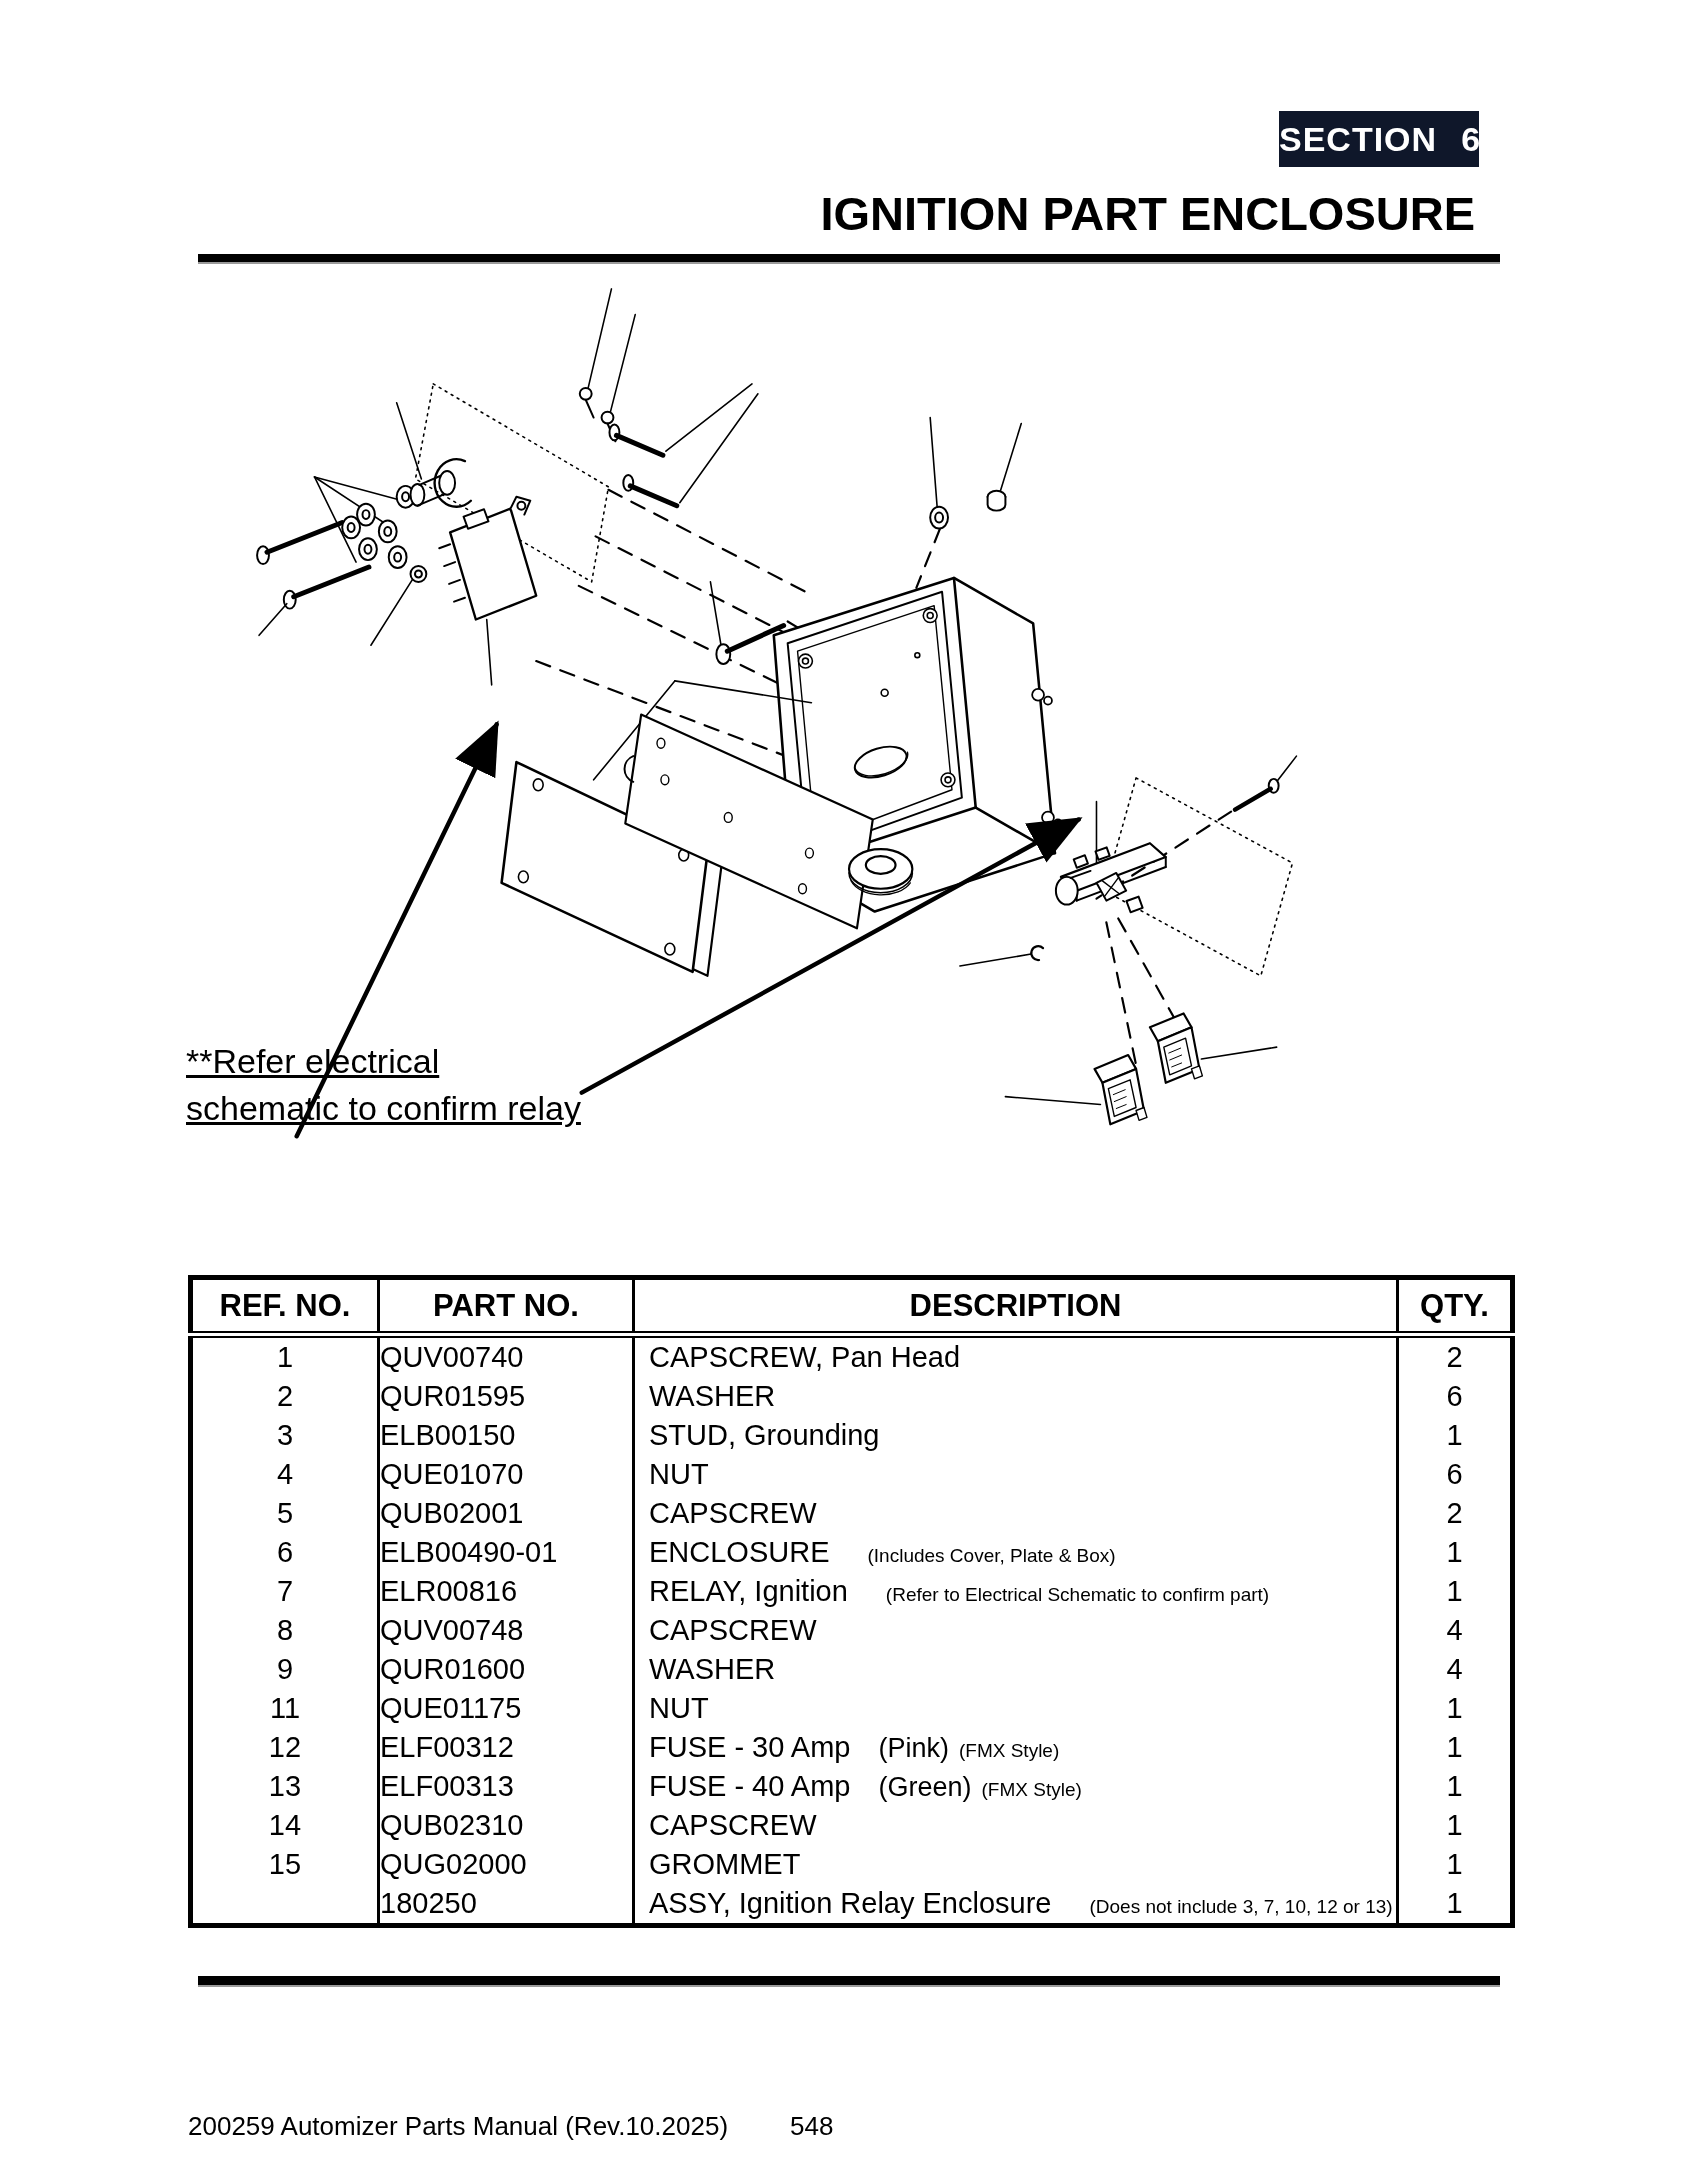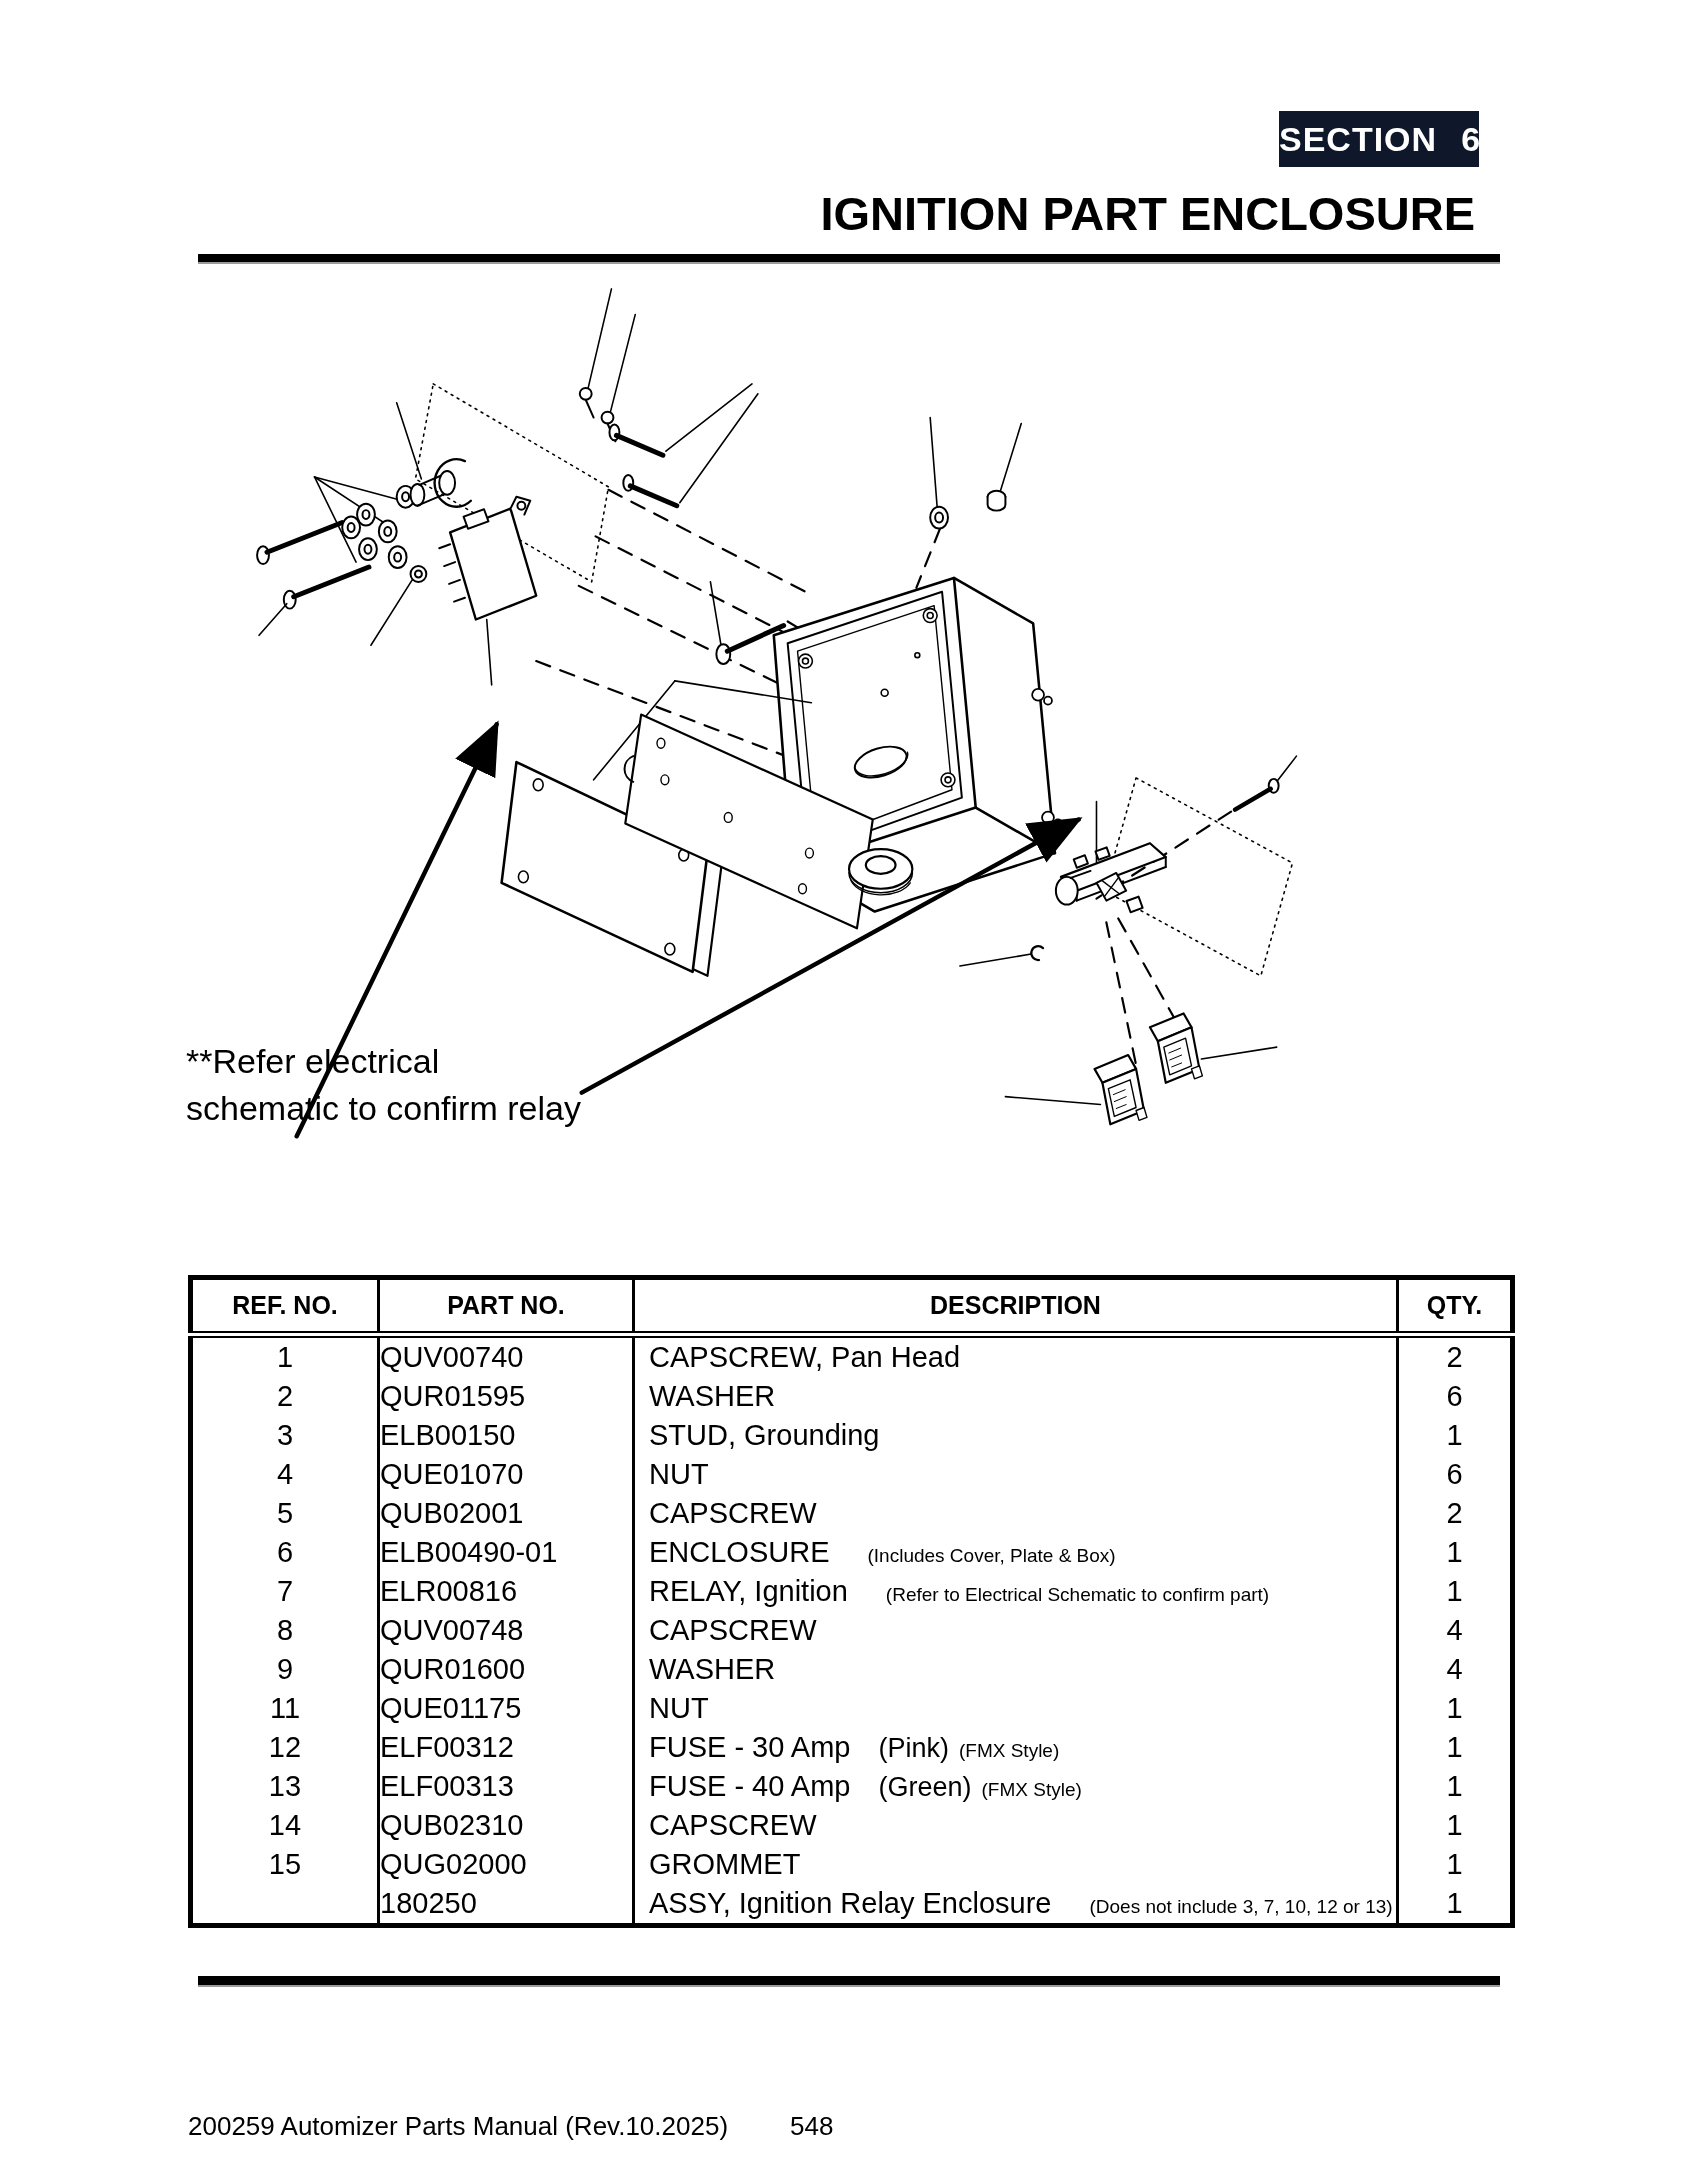--- a/index.html
+++ b/index.html
@@ -15,33 +15,33 @@
   .page-title{
     position:absolute;top:186px;right:208px;
     font-size:47px;font-weight:bold;letter-spacing:0px;white-space:nowrap;
   }
   .rule{position:absolute;left:198px;width:1302px;background:#000;}
   .rule-top{top:254px;height:8px;box-shadow:0 2px 0 #9a9a9a;}
   .rule-bottom{top:1976px;height:9px;box-shadow:0 2px 0 #9a9a9a;}
   .diagram{position:absolute;left:168px;top:267px;width:1366px;height:1000px;}
   .diagram svg{display:block;}
   .note{
-    position:absolute;left:186px;top:1038px;font-size:34px;line-height:47px;
+    position:absolute;left:186px;top:1038px;font-size:34px;line-height:47px;text-decoration:underline;
   }
   table.parts-table{
     position:absolute;left:188px;top:1275px;width:1323px;
     border-collapse:collapse;table-layout:fixed;
     border:5px solid #000;
   }
   .parts-table col.c-ref{width:188px;}
   .parts-table col.c-part{width:255px;}
   .parts-table col.c-desc{width:764px;}
   .parts-table col.c-qty{width:115px;}
   .parts-table th{
-    font-size:25px;font-weight:bold;height:51px;text-align:center;
+    font-size:31px;font-weight:bold;height:51px;text-align:center;
     border-bottom:7px double #000;border-left:3px solid #000;padding:0;
   }
   .parts-table th:first-child{border-left:none;}
   .parts-table td{
     font-size:29px;height:39px;padding:0;vertical-align:middle;line-height:1;
     border-left:3px solid #000;white-space:nowrap;overflow:hidden;
   }
   .parts-table td:first-child{border-left:none;}
   .parts-table td.ctr{text-align:center;}
   .parts-table td.part{}

